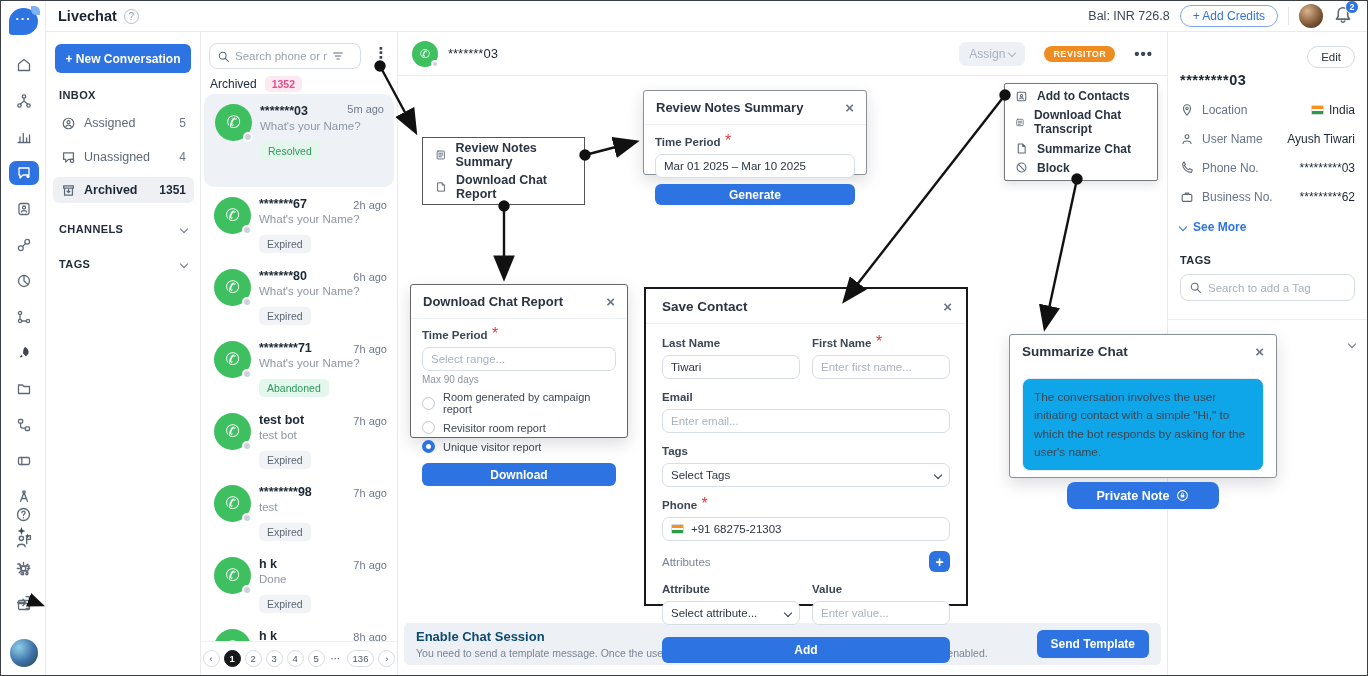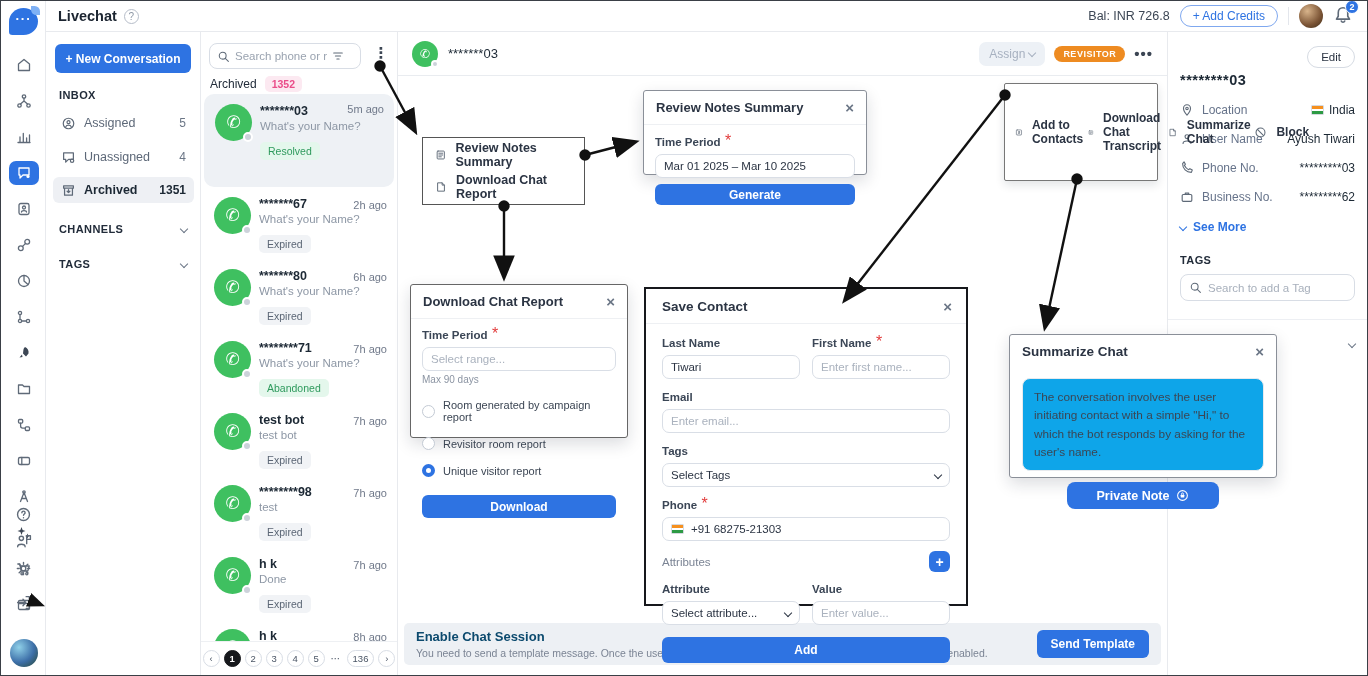--- a/index.html
+++ b/index.html
@@ -62,21 +62,21 @@
   .pg{width:17px;height:17px;border:1px solid #d8dde5;border-radius:50%;display:flex;align-items:center;justify-content:center;font-size:9.5px;color:#4a5565;background:#fff}
   .pg.on{background:#16181c;border-color:#16181c;color:#fff;font-weight:bold}
   .pg.wide{width:auto;padding:0 5px;border-radius:10px}
   .pg-ell{font-size:10px;color:#4a5565;padding:0 2px}
   
   .main{position:absolute;left:397px;top:31px;right:200px;bottom:0;background:#fff}
   .chathead{position:absolute;left:0;right:0;top:0;height:44px;border-bottom:1px solid #e9ecf0;display:flex;align-items:center;padding:0 14px;gap:10px}
   .wa-av.small{position:relative;width:26px;height:26px;font-size:12px}
   .wa-av.small .pdot{width:8px;height:8px}
   .ch-name{font-size:13px;color:#1c2834;font-weight:500}
-  .ch-right{margin-left:auto;display:flex;align-items:center;gap:9px}
+  .ch-right{margin-left:auto;display:flex;align-items:center;gap:19px}
   .assignbtn{background:#edf1f6;color:#a7b1c0;font-size:12px;border:none;border-radius:7px;padding:5px 10px}
   .revis{background:#ee8b21;color:#fff;font-size:9px;font-weight:bold;letter-spacing:.5px;border-radius:9px;padding:3px 9px}
   .morebtn{color:#3c4654;font-weight:bold;font-size:15px;letter-spacing:1px}
   .enablebar{position:absolute;left:6px;right:6px;top:591px;height:42px;background:#edf0f4;border-radius:5px;display:flex;align-items:center;padding:0 12px}
   .eb-title{font-size:13px;font-weight:bold;color:#0c4a6e}
   .eb-desc{font-size:10.5px;color:#7b8494;margin-top:3px}
   .sendtpl{margin-left:auto;background:#2e73e2;color:#fff;border:none;border-radius:6px;font-size:12px;font-weight:600;padding:7px 14px}
   
   .rightp{position:absolute;right:0;top:31px;width:200px;bottom:0;border-left:1px solid #e8eaee;background:#fff;padding:14px 12px}
   .rp-name{font-size:14.5px;font-weight:bold;color:#1c2834;letter-spacing:.5px;margin-top:26px}
@@ -91,37 +91,37 @@
   .taginput{margin-top:8px;height:27px;border:1px solid #d8dde5;border-radius:8px;display:flex;align-items:center;gap:6px;padding:0 8px}
   .taginput input{border:none;outline:none;width:130px;font-size:11.5px;font-family:inherit}
   .taginput input::placeholder{color:#a8b0bc}
   .rp-div{height:1px;background:#edeff3;margin:18px -12px 0}
   .notesrow{display:flex;align-items:center;gap:9px;margin-top:16px;font-size:13px;font-weight:bold;color:#1c2834}
   .notesrow .chev{margin-left:auto;color:#6b7686}
   
   .pop{position:absolute;background:#fff;z-index:30}
   .menu1{left:421px;top:136px;width:163px;height:68px;border:1.5px solid #555;display:flex;flex-direction:column;justify-content:space-evenly;padding:0 12px}
   .menuitem{display:flex;align-items:center;gap:9px;font-size:12.5px;font-weight:600;color:#2b3443}
-  .cmenu{left:1003px;top:82px;width:154px;height:98px;border:1.5px solid #777;box-shadow:0 4px 10px rgba(20,30,50,.12);display:flex;justify-content:space-evenly;padding:0 10px;border-radius:2px}
+  .cmenu{left:1003px;top:82px;width:154px;height:98px;border:1.5px solid #777;box-shadow:0 4px 10px rgba(20,30,50,.12);display:flex;flex-direction:column;justify-content:space-evenly;padding:0 10px;border-radius:2px}
   .cmenu .menuitem{font-size:12px}
   .card{border:1px solid #8a8f98;box-shadow:0 6px 16px rgba(20,30,50,.15);border-radius:3px}
   .pop-title{display:flex;align-items:center;font-size:13px;font-weight:bold;color:#2b3443;padding:9px 12px;border-bottom:1px solid #eef0f3}
   .xbtn{margin-left:auto;color:#6b7686;font-size:15px;line-height:1}
   .fld-label{font-size:11.5px;font-weight:600;color:#3b4656}
   .req{color:#e23c3c}
   .inp{height:24px;border:1px solid #d9dee6;border-radius:7px;display:flex;align-items:center;padding:0 8px;font-size:11.5px;color:#2b3443;background:#fff}
   .inp input{border:none;outline:none;width:100%;font-size:11.5px;color:#2b3443;font-family:inherit;background:transparent}
   .inp input::placeholder{color:#aab2be}
   .bluebtn{background:#2e73e2;color:#fff;border:none;border-radius:6px;font-size:12px;font-weight:bold;text-align:center}
   .review{left:642px;top:89px;width:224px;height:85px}
   .review .body{padding:7px 11px}
   .download{left:409px;top:283px;width:218px;height:154px;border-width:1.5px;border-color:#666}
   .download .body{padding:6px 11px}
   .hint{font-size:10px;color:#8b94a2;margin:3px 0 5px}
-  .radiorow{display:flex;align-items:center;gap:8px;font-size:11px;color:#3c4654;margin:14px 0}
+  .radiorow{display:flex;align-items:center;gap:8px;font-size:11px;color:#3c4654;margin:6px 0}
   .radio{width:13px;height:13px;border:1.4px solid #c3cad4;border-radius:50%;background:#fff;flex:none}
   .radio.on{border:4px solid #2e73e2}
   .savec{left:643px;top:286px;width:324px;height:319px;border:2px solid #16181c;z-index:32;padding:10px 16px}
   .sc-title{display:flex;font-size:13.5px;font-weight:bold;color:#2b3443;padding-bottom:9px;margin:0 -16px;padding-left:16px;padding-right:14px;border-bottom:1px solid #eef0f3}
   .sc-grid{display:flex;gap:12px;margin-top:9px}
   .sc-col{flex:1}
   .sc-col .inp,.fullw .inp{margin-top:4px}
   .fullw{margin-top:8px}
   .attr-row{display:flex;align-items:center;margin-top:10px}
   .plusbtn{margin-left:auto;width:21px;height:21px;background:#2e73e2;color:#fff;border:none;border-radius:6px;font-size:14px;font-weight:bold;line-height:1}

